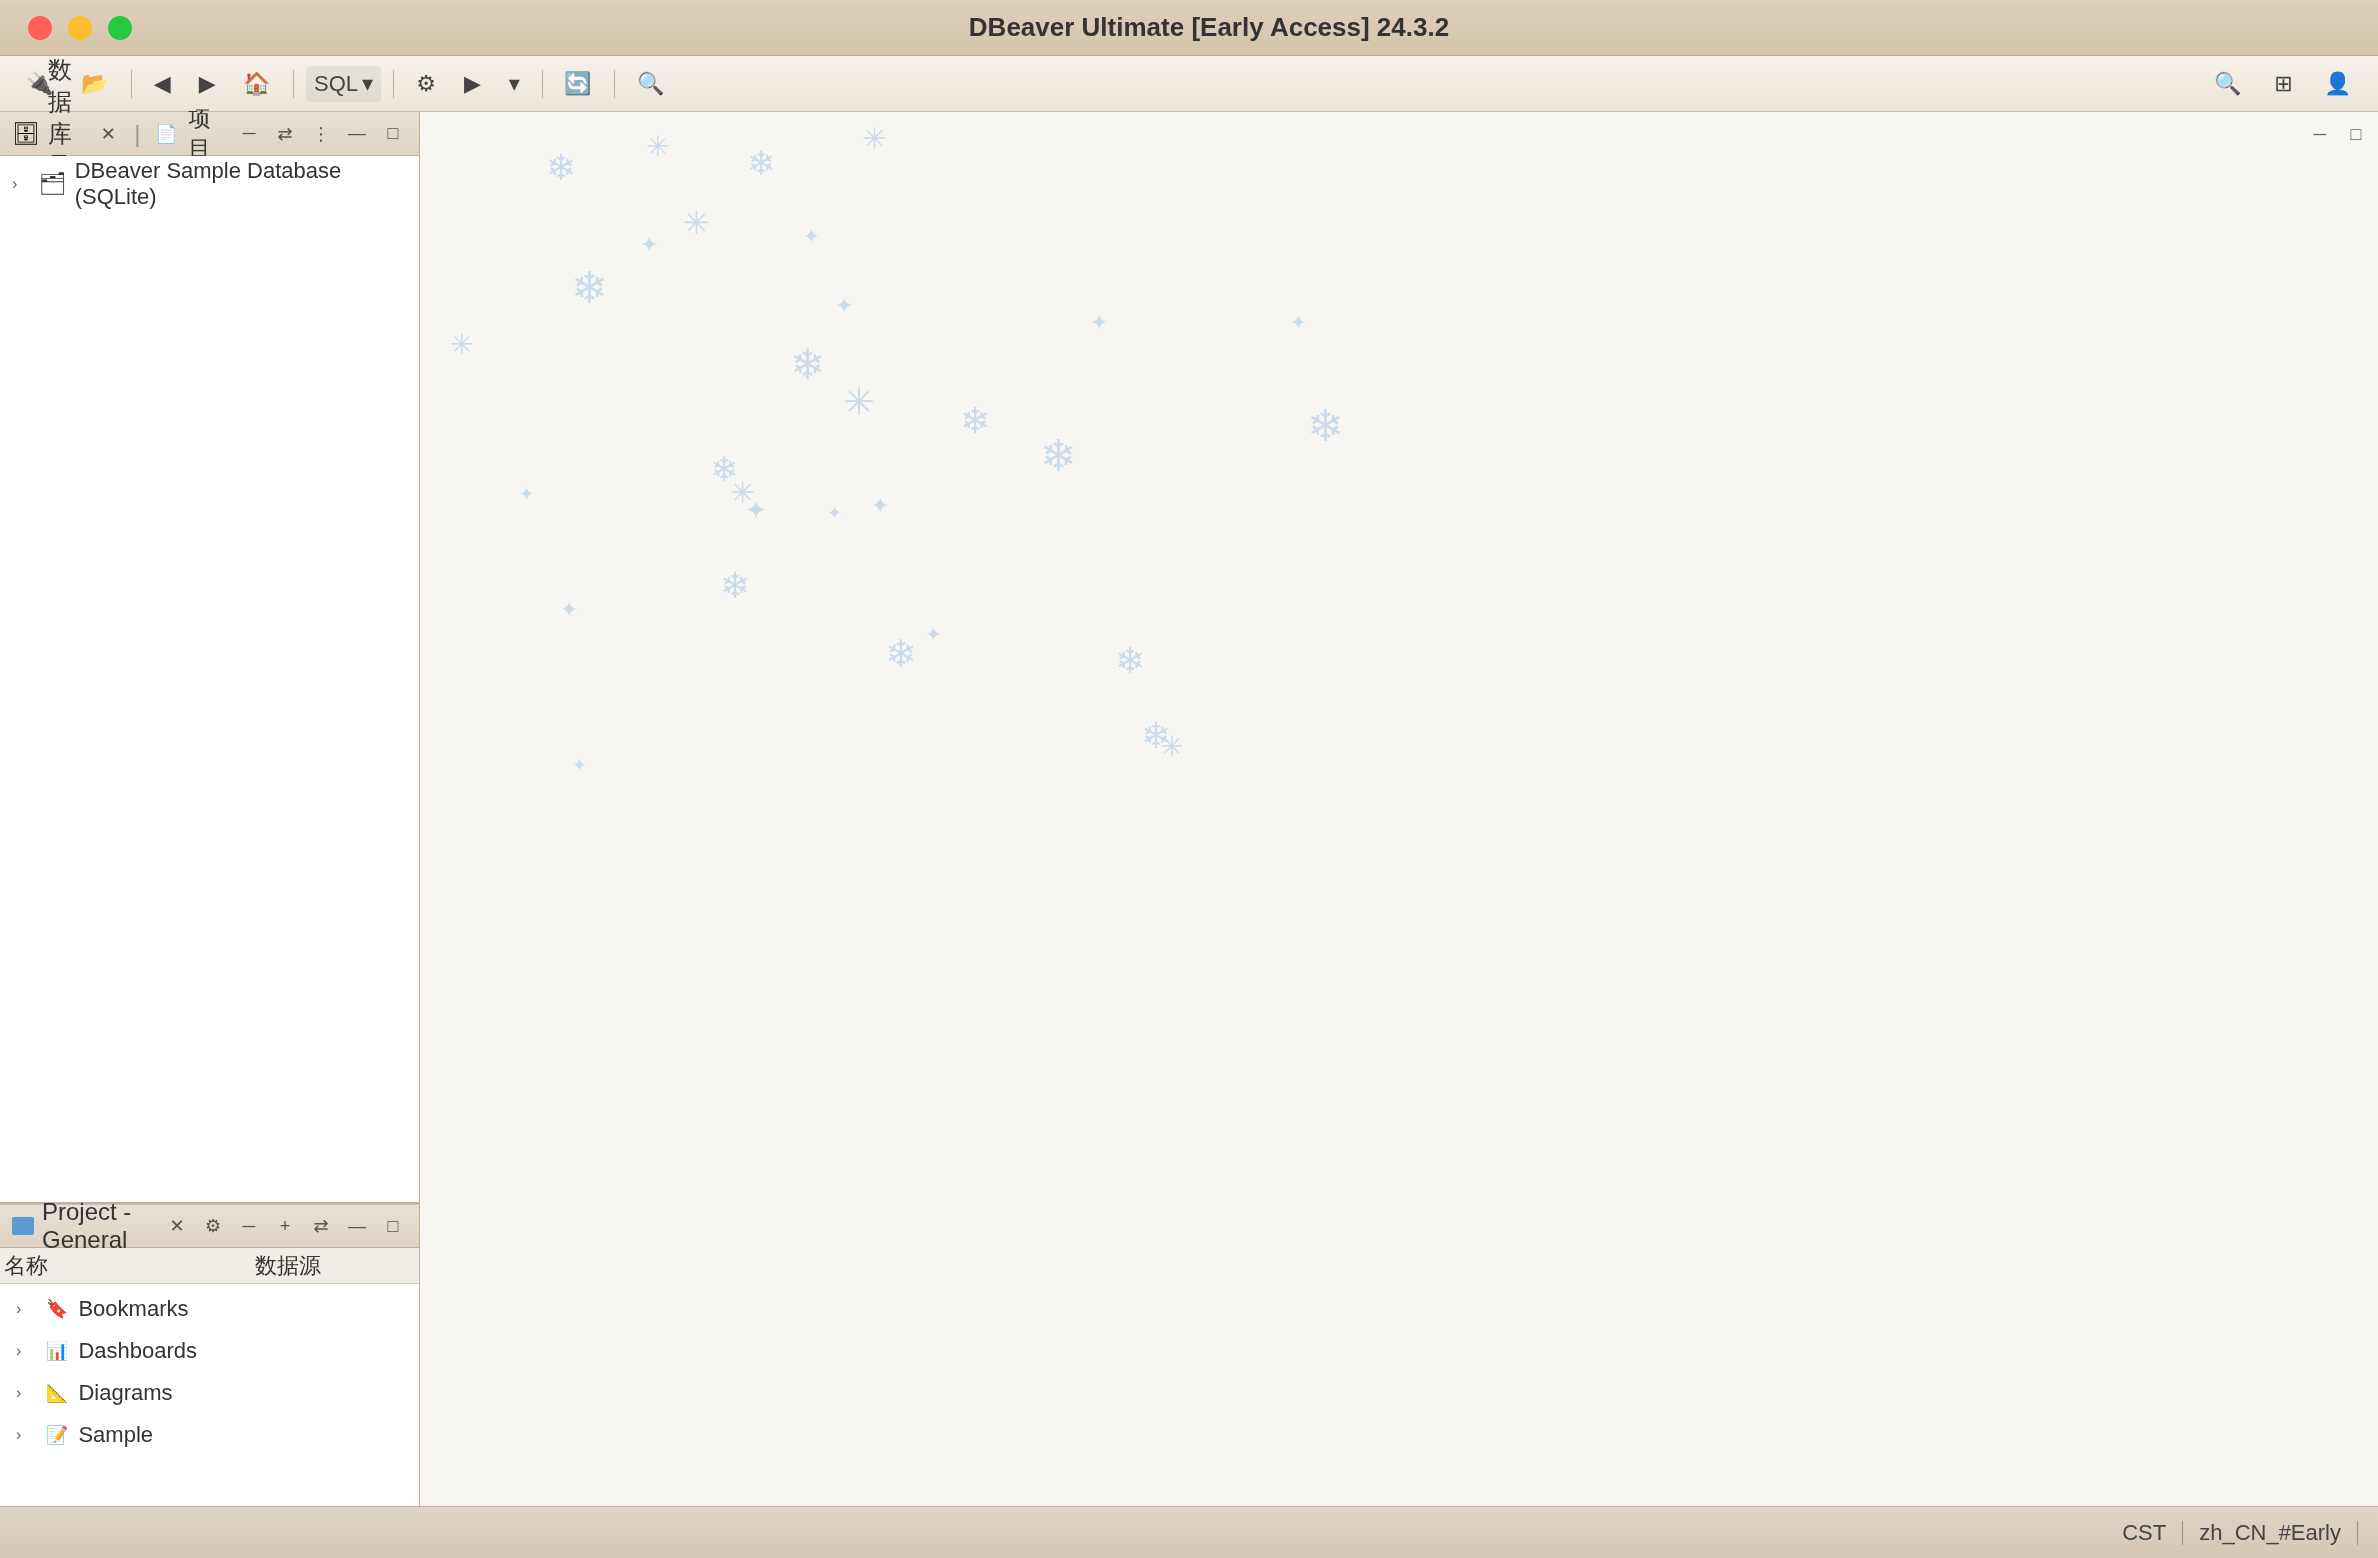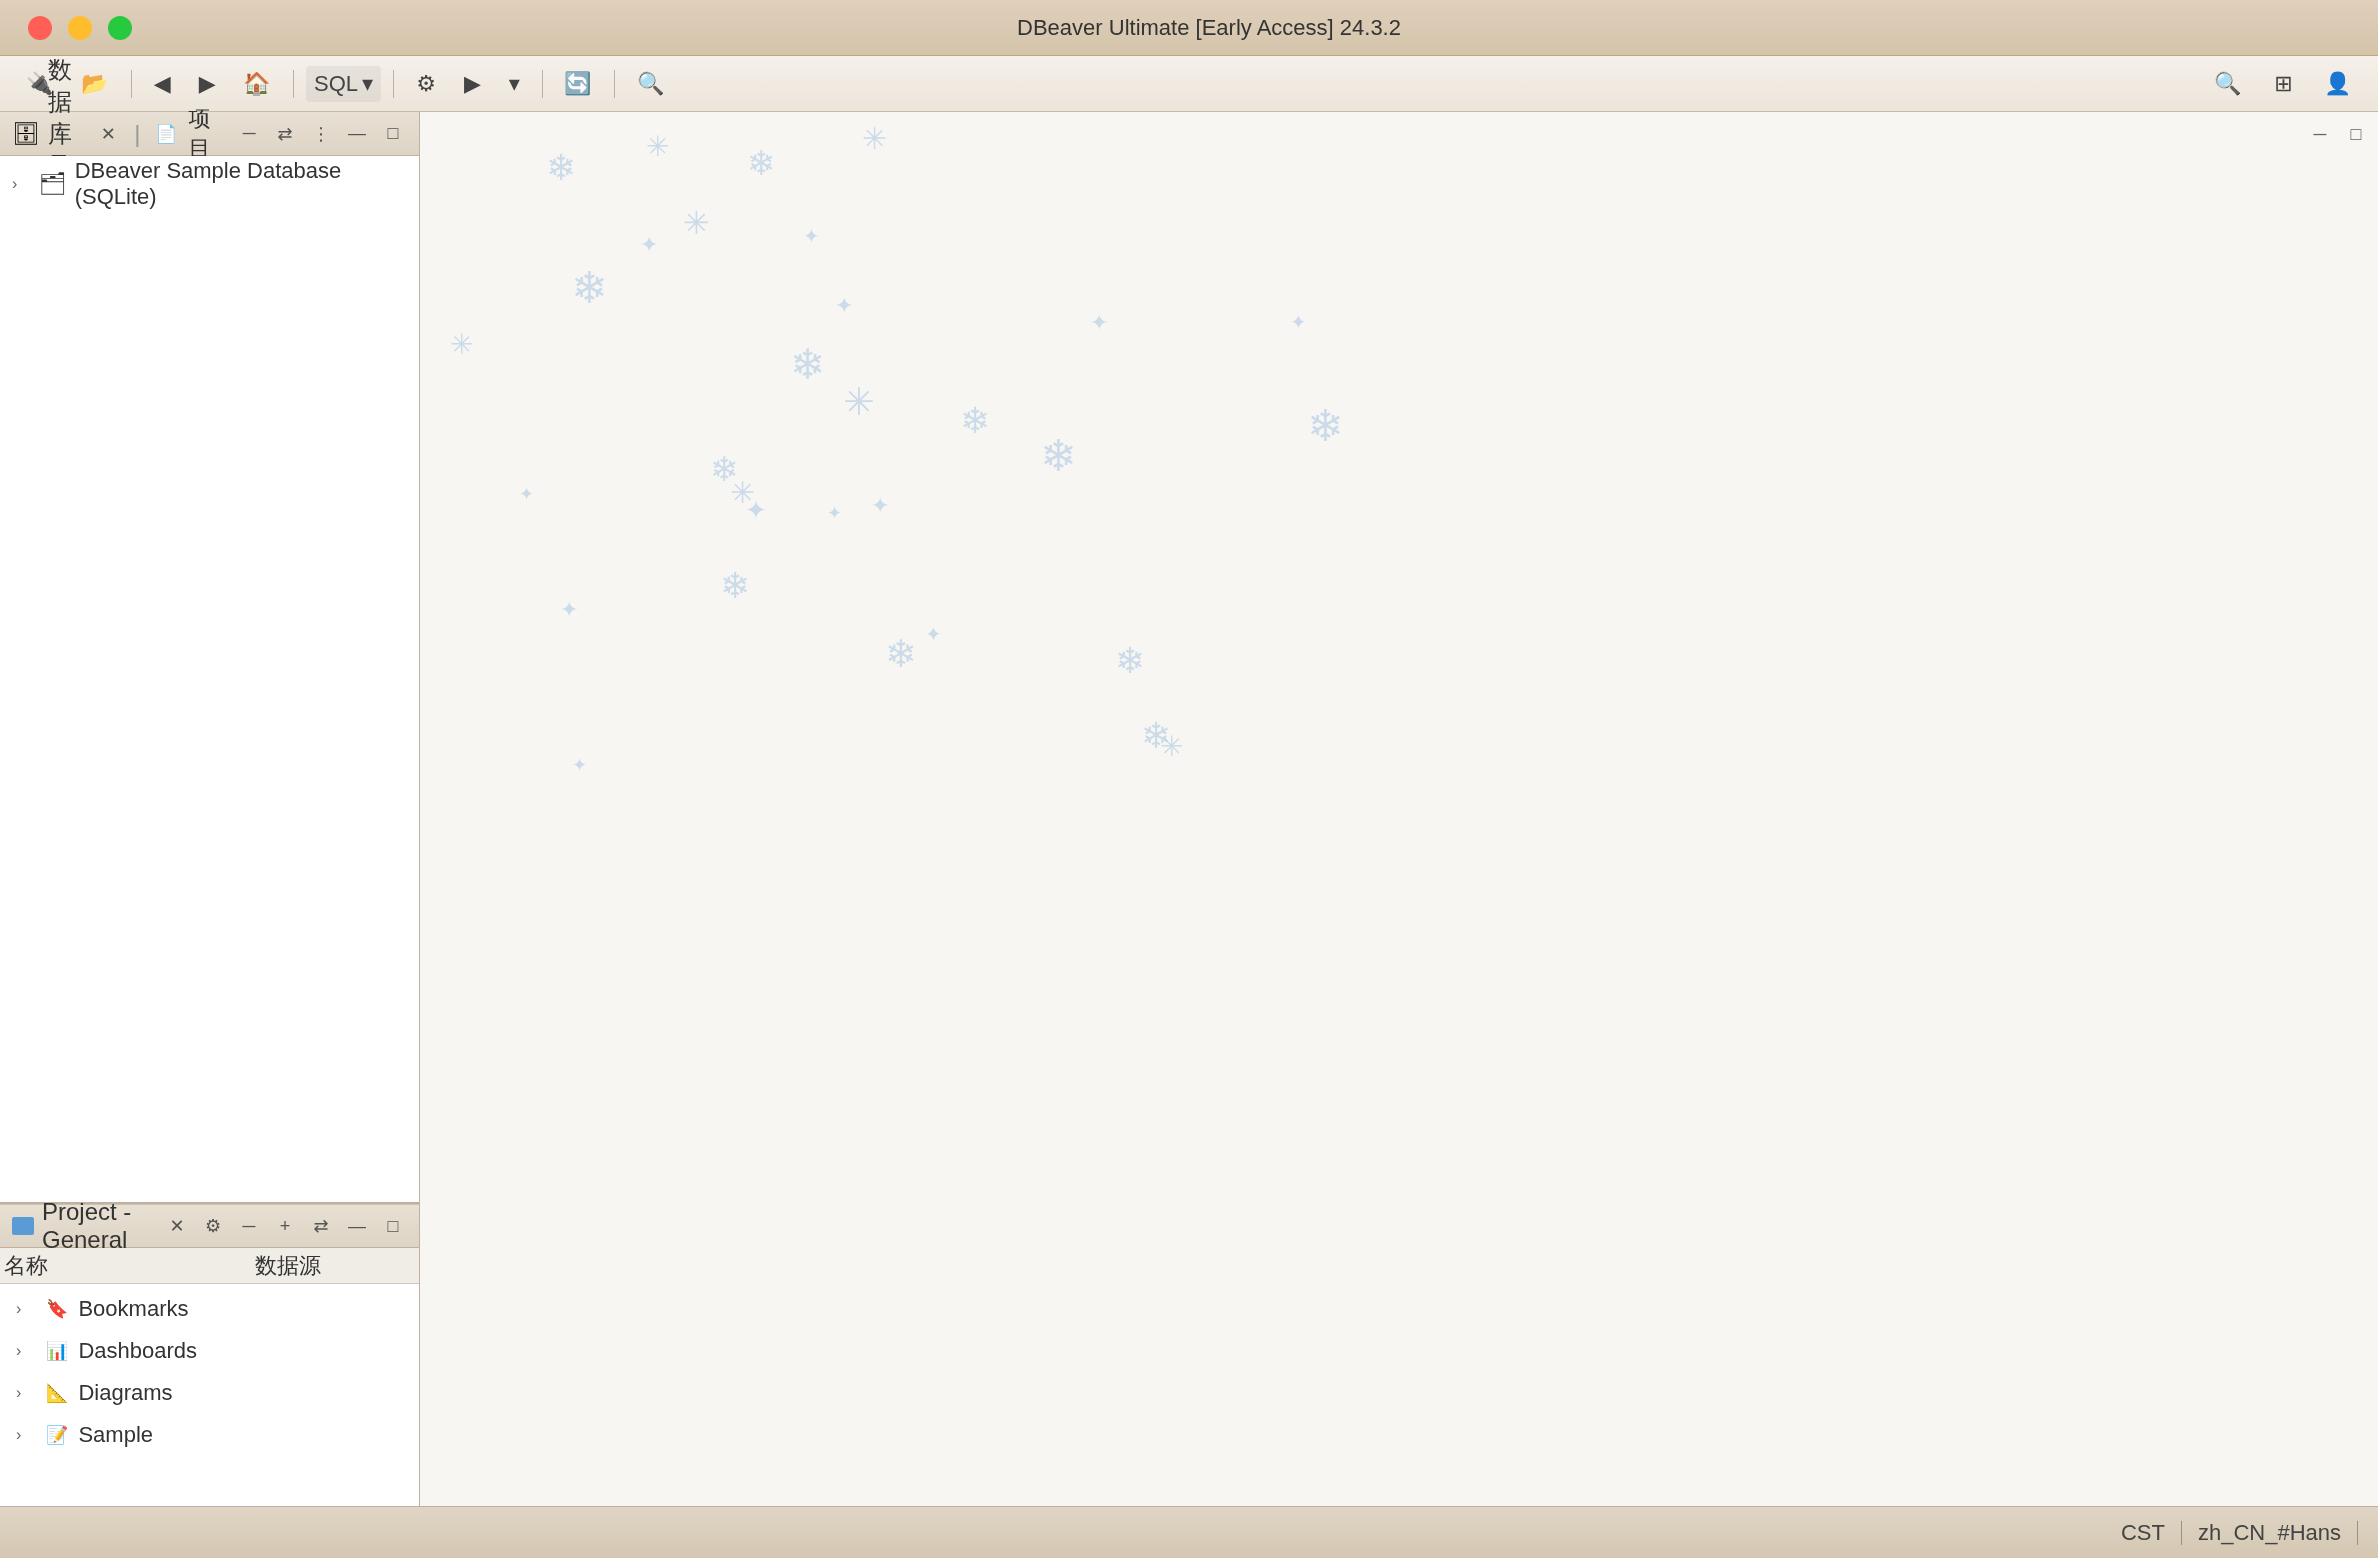--- a/index.html
+++ b/index.html
@@ -40,23 +40,23 @@
       border-radius: 50%;
       border: none;
       cursor: pointer;
     }
 
     .traffic-close { background: #ff5f56; }
     .traffic-minimize { background: #ffbd2e; }
     .traffic-maximize { background: #27c93f; }
 
     .title-text {
-      font-size: 22px;
+      font-size: 26px;
       color: #333;
-      font-weight: 400;
+      font-weight: 700;
       margin-left: 40px;
     }
 
     
     .toolbar {
       width: 100%;
       height: 56px;
       background: linear-gradient(to bottom, #f5f0ea, #ece5da);
       border-bottom: 1px solid #c8baa8;
       display: flex;
@@ -549,15 +549,15 @@
       <span class="snowflake" style="left: 721px; top: 603px; font-size: 36px;">❄</span>
       <span class="snowflake" style="left: 740px; top: 618px; font-size: 28px;">✳</span>
     </div>
 
 </div>
 
 <div class="status-bar">
   <div style="flex:1"></div>
   <span class="status-item">CST</span>
   <div class="status-separator"></div>
-  <span class="status-item">zh_CN_#Hans</span>
+  <span class="status-item">zh_CN_#Early</span>
   <div class="status-separator"></div>
 </div>
 
 </body></html>

